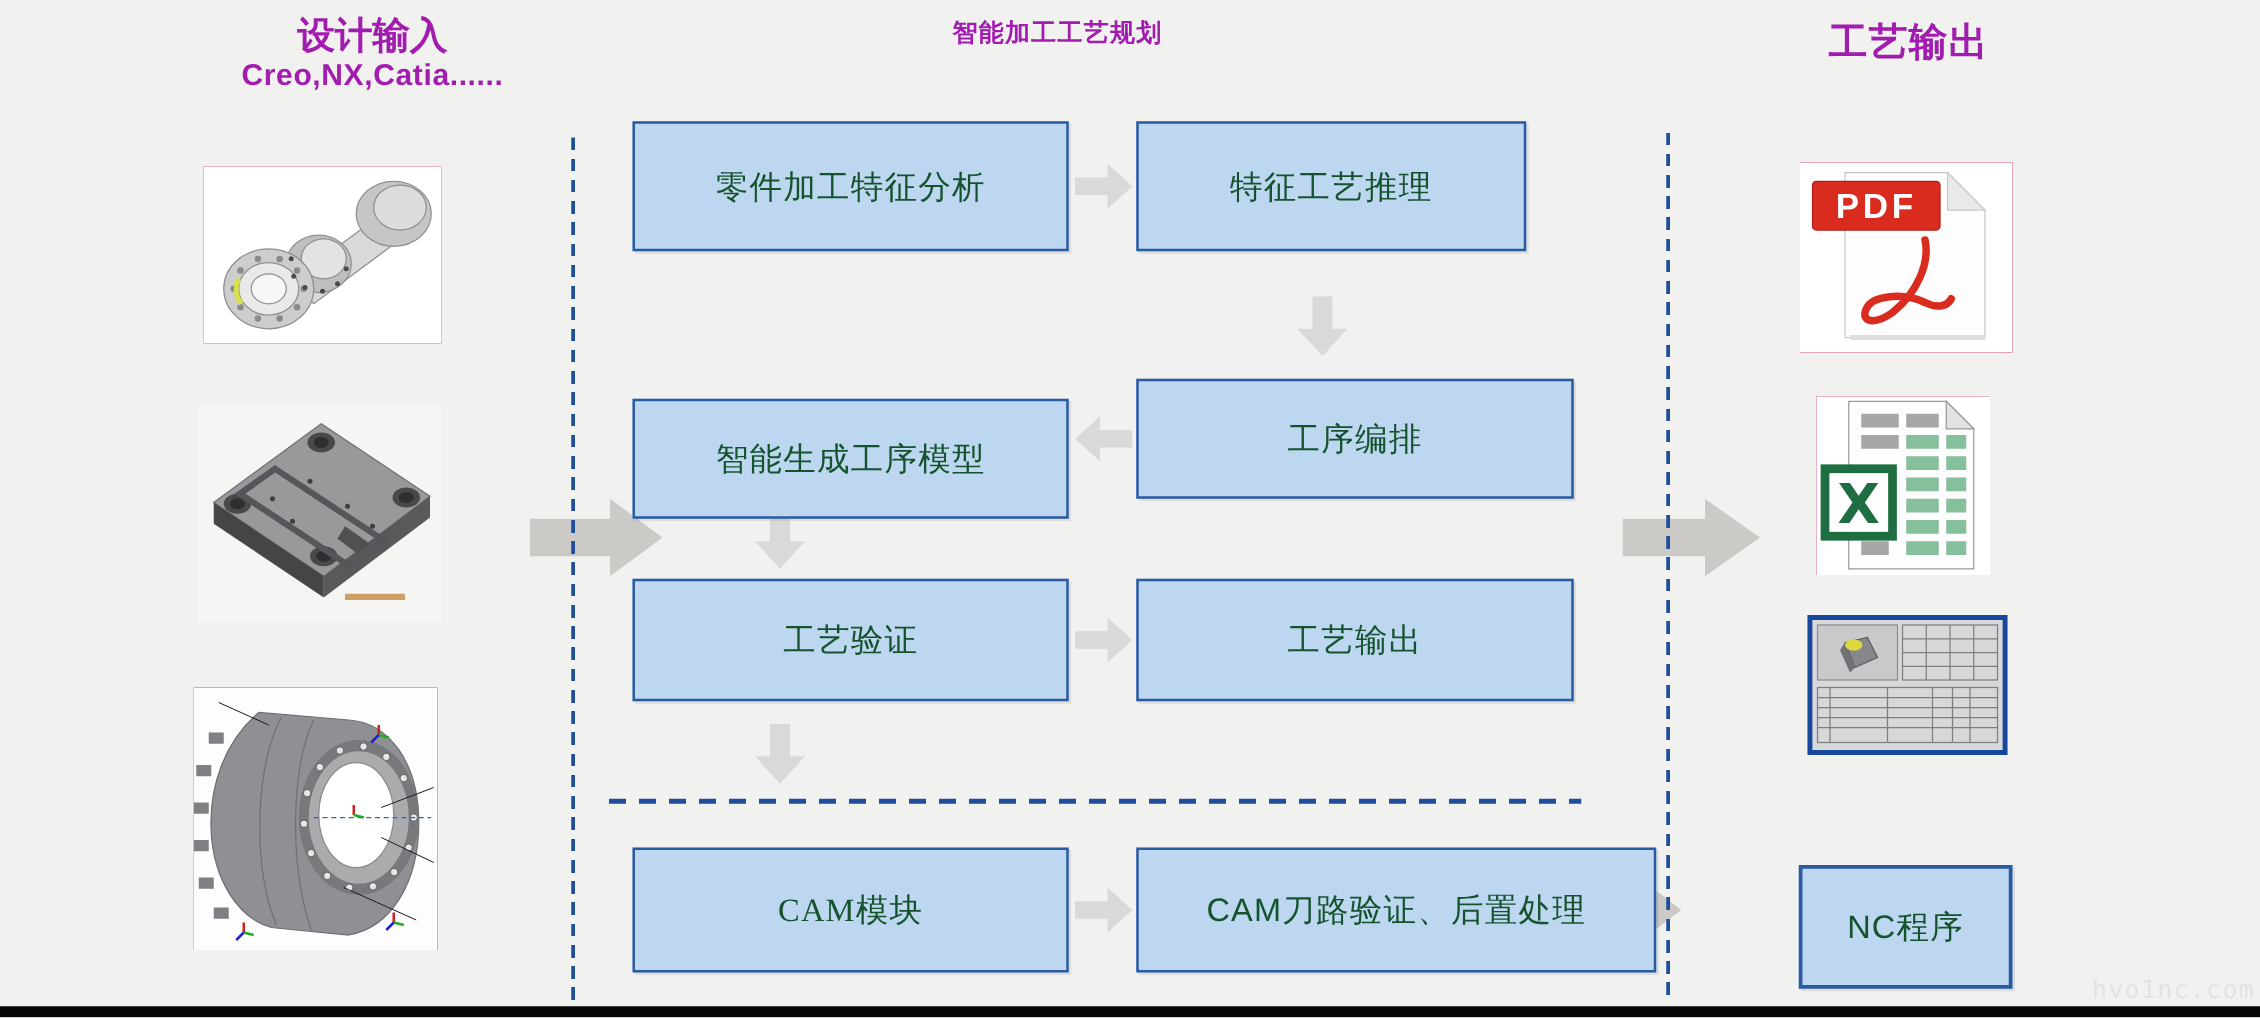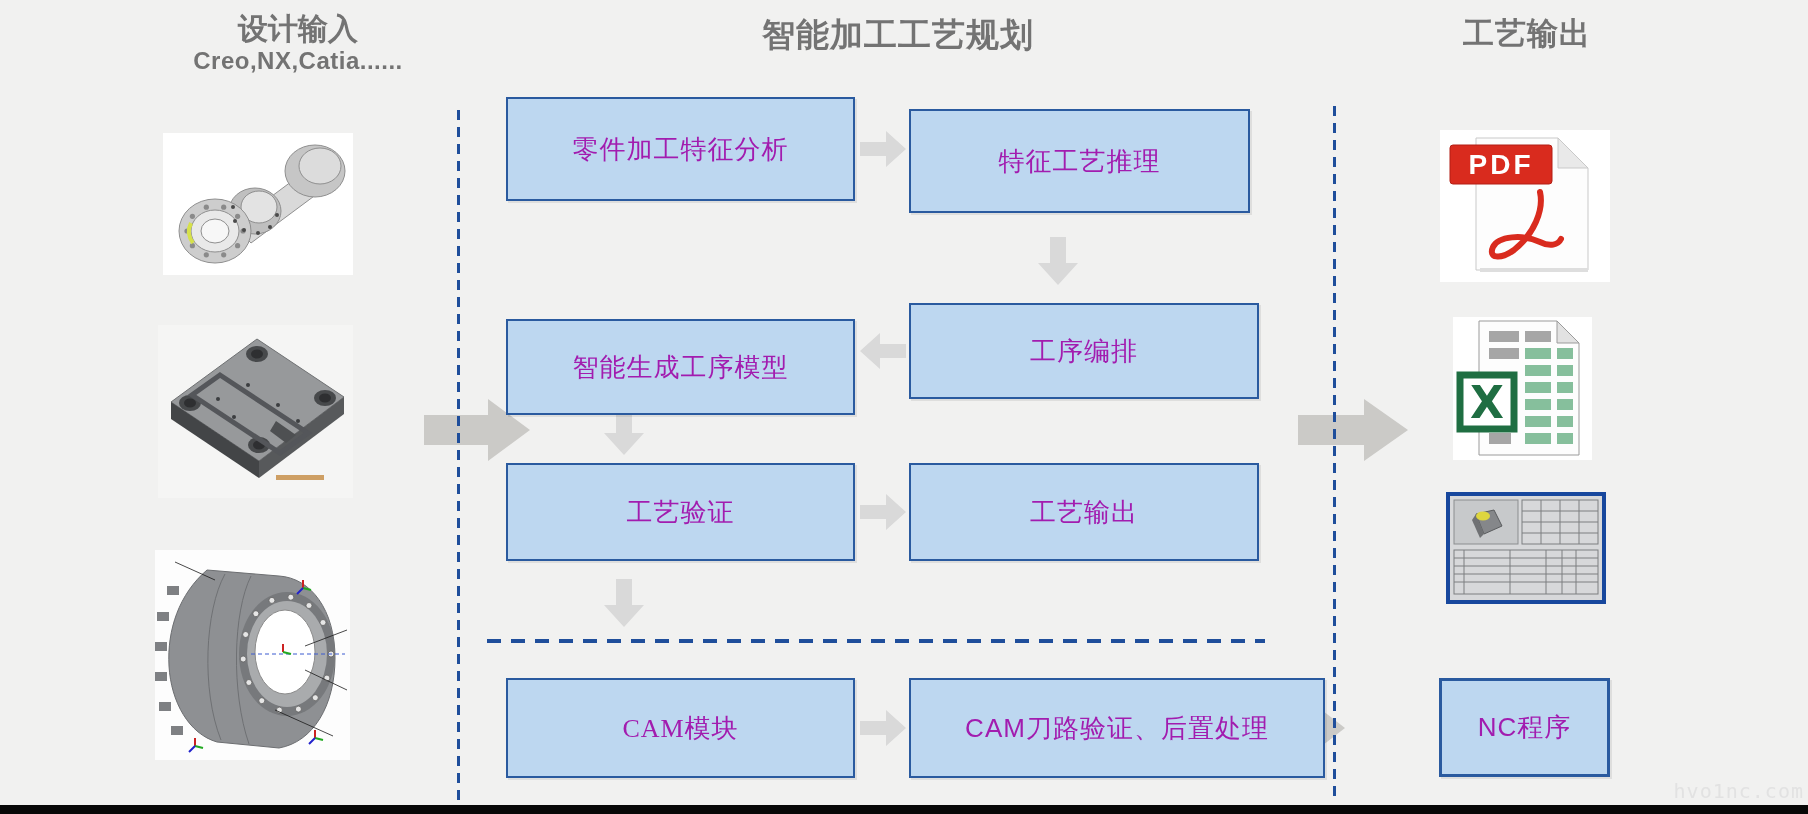--- a/index.html
+++ b/index.html
@@ -2,32 +2,32 @@
 <html><head>
 <meta charset="utf-8">
 <style>
   html,body{margin:0;padding:0;background:#e8e8e8;}
   .stage{
     position:relative;width:1808px;height:814px;overflow:hidden;
     background:#f1f1f0;
     font-family:"Liberation Sans","DejaVu Sans",sans-serif;
   }
   .hdr{
-    position:absolute;color:#737373;font-weight:bold;
+    position:absolute;color:#a21caf;font-weight:bold;
     white-space:nowrap;line-height:1.15;
   }
   .hdr-left{left:148px;top:12px;width:300px;text-align:center;font-size:30px;}
   .hdr-left .sub{font-size:24px;letter-spacing:0.5px;}
-  .hdr-center{left:762px;top:16px;font-size:33px;letter-spacing:1px;}
+  .hdr-center{left:762px;top:16px;font-size:20px;letter-spacing:1px;}
   .hdr-right{left:1463px;top:16px;font-size:31px;letter-spacing:1px;}
 
   .box{
     position:absolute;background:#bdd7f0;border:2px solid #2a5a9f;
     display:flex;align-items:center;justify-content:center;
-    font-size:26px;color:#a21caf;letter-spacing:1px;white-space:nowrap;
+    font-size:26px;color:#14532d;letter-spacing:1px;white-space:nowrap;
     box-shadow:2px 2px 0 rgba(0,0,0,0.08);box-sizing:border-box;
   }
   .nc{border-width:3px;}
 
   .tile{position:absolute;background:#be185d;}
   .tile svg{display:block;width:100%;height:100%;}
 
   .arrow{position:absolute;}
   .arrow svg{display:block;width:100%;height:100%;}
 
@@ -230,29 +230,29 @@
         <polygon points="0,16 66,16 66,0 110,31 66,62 66,46 0,46" fill="#cbcac7"></polygon>
       </svg>
   </div>
   <div class="arrow" style="left:1255px;top:697px;width:90px;height:62px;">
     <svg viewBox="0 0 90 62">
         <polygon points="0,16 50,16 50,0 90,31 50,62 50,46 0,46" fill="#cbcac7"></polygon>
       </svg>
   </div>
 
   <div class="box" style="left:506px;top:97px;width:349px;height:104px;">零件加工特征分析</div>
-  <div class="box" style="left:909px;top:109px;width:341px;height:104px;">特征工艺推理</div>
+  <div class="box" style="left:909px;top:97px;width:312px;height:104px;">特征工艺推理</div>
   <div class="box" style="left:506px;top:303px;width:349px;height:96px;margin-top:16px;">智能生成工序模型</div>
   <div class="box" style="left:909px;top:303px;width:350px;height:96px;">工序编排</div>
   <div class="box" style="left:506px;top:463px;width:349px;height:98px;text-align:right;">工艺验证</div>
   <div class="box" style="left:909px;top:463px;width:350px;height:98px;">工艺输出</div>
   <div class="box" style="left:506px;top:678px;width:349px;height:100px;font-family:Liberation Serif, serif;">CAM模块</div>
   <div class="box" style="left:909px;top:678px;width:416px;height:100px;">CAM刀路验证、后置处理</div>
 
-  <div class="box nc" style="left:1439px;top:678px;width:171px;height:99px;">NC程序</div>
+  <div class="box nc" style="left:1439px;top:692px;width:171px;height:99px;">NC程序</div>
 
   <div class="tile" style="left:1440px;top:130px;width:170px;height:152px;">
     <svg viewBox="0 0 170 152">
       <rect width="170" height="152" fill="#ffffff"></rect>
       <polygon points="36,8 118,8 148,38 148,140 36,140" fill="#fdfdfd" stroke="#c9c9c9"></polygon>
       <polygon points="118,8 148,38 118,38" fill="#e9e9e9" stroke="#c9c9c9"></polygon>
       <rect x="40" y="138" width="108" height="4" fill="#dedede"></rect>
       <rect x="10" y="15" width="102" height="39" rx="3" fill="#d92b1e" stroke="#b31f14"></rect>
       <path d="M100,62 c4,18 -6,42 -26,58 c-14,10 -26,8 -21,-3 c5,-11 30,-13 47,-5 c10,5 18,3 21,-3" fill="none" stroke="#d92b1e" stroke-width="6" stroke-linecap="round"></path>
     </svg>

